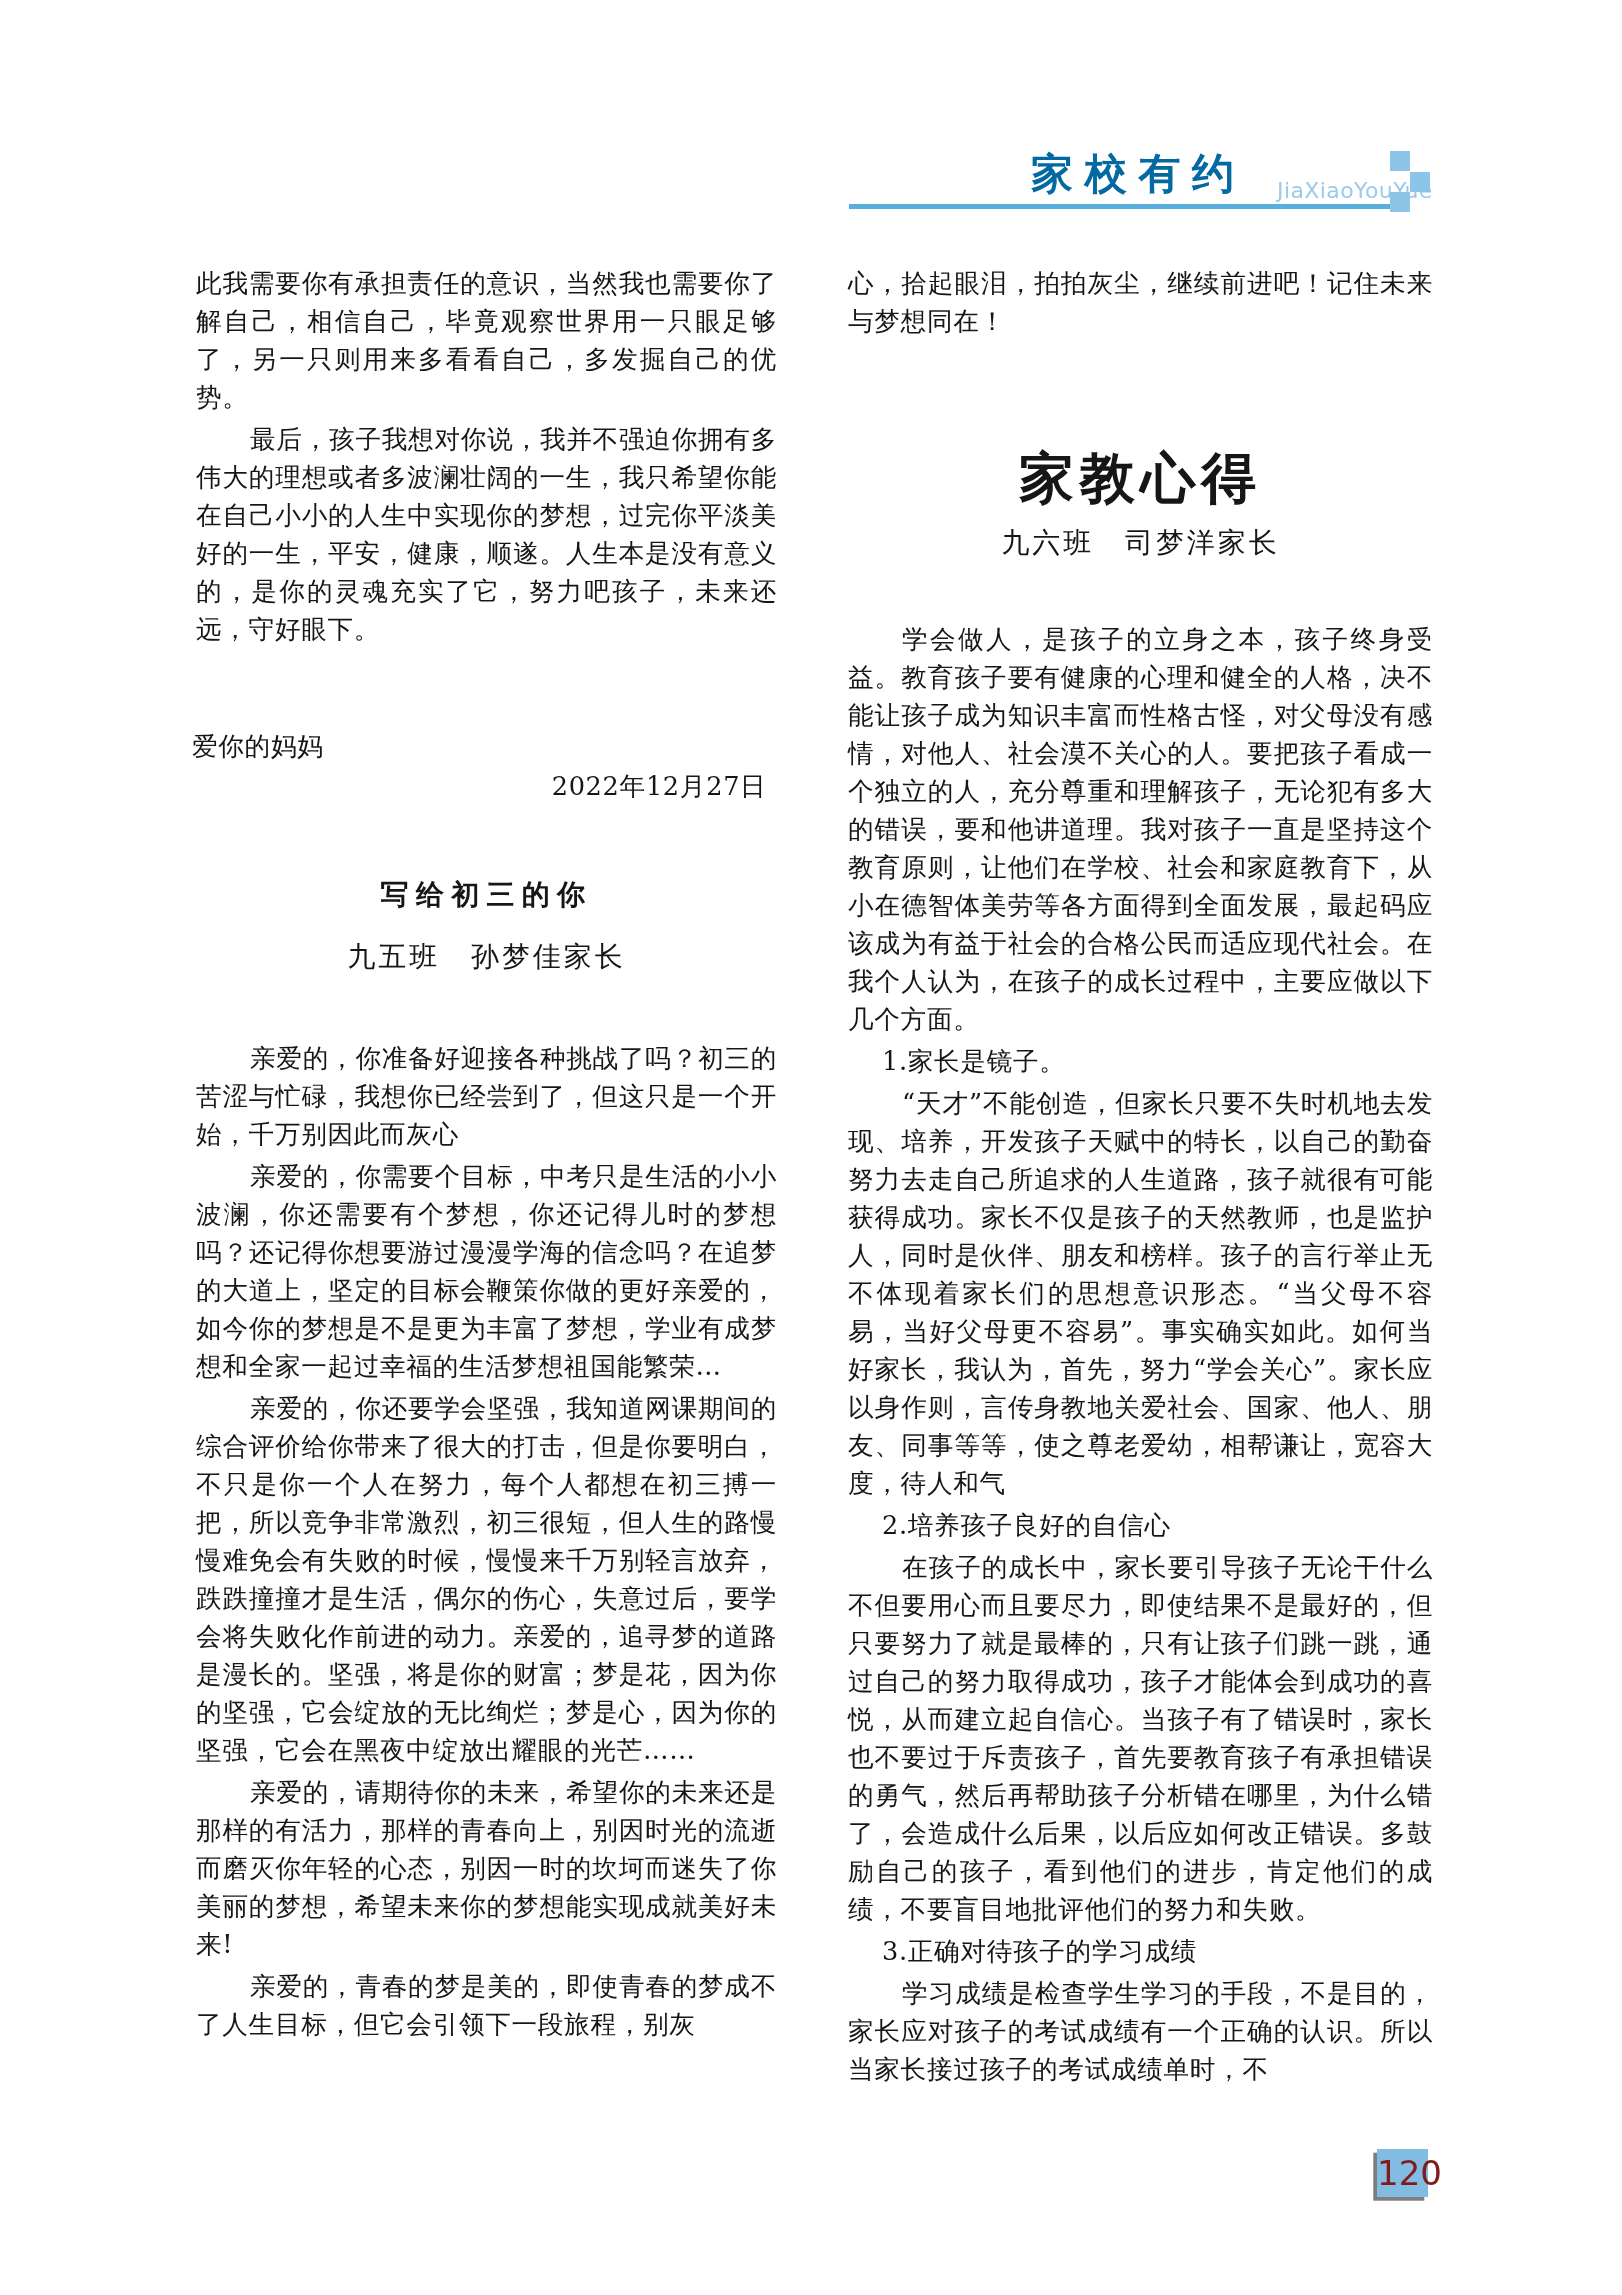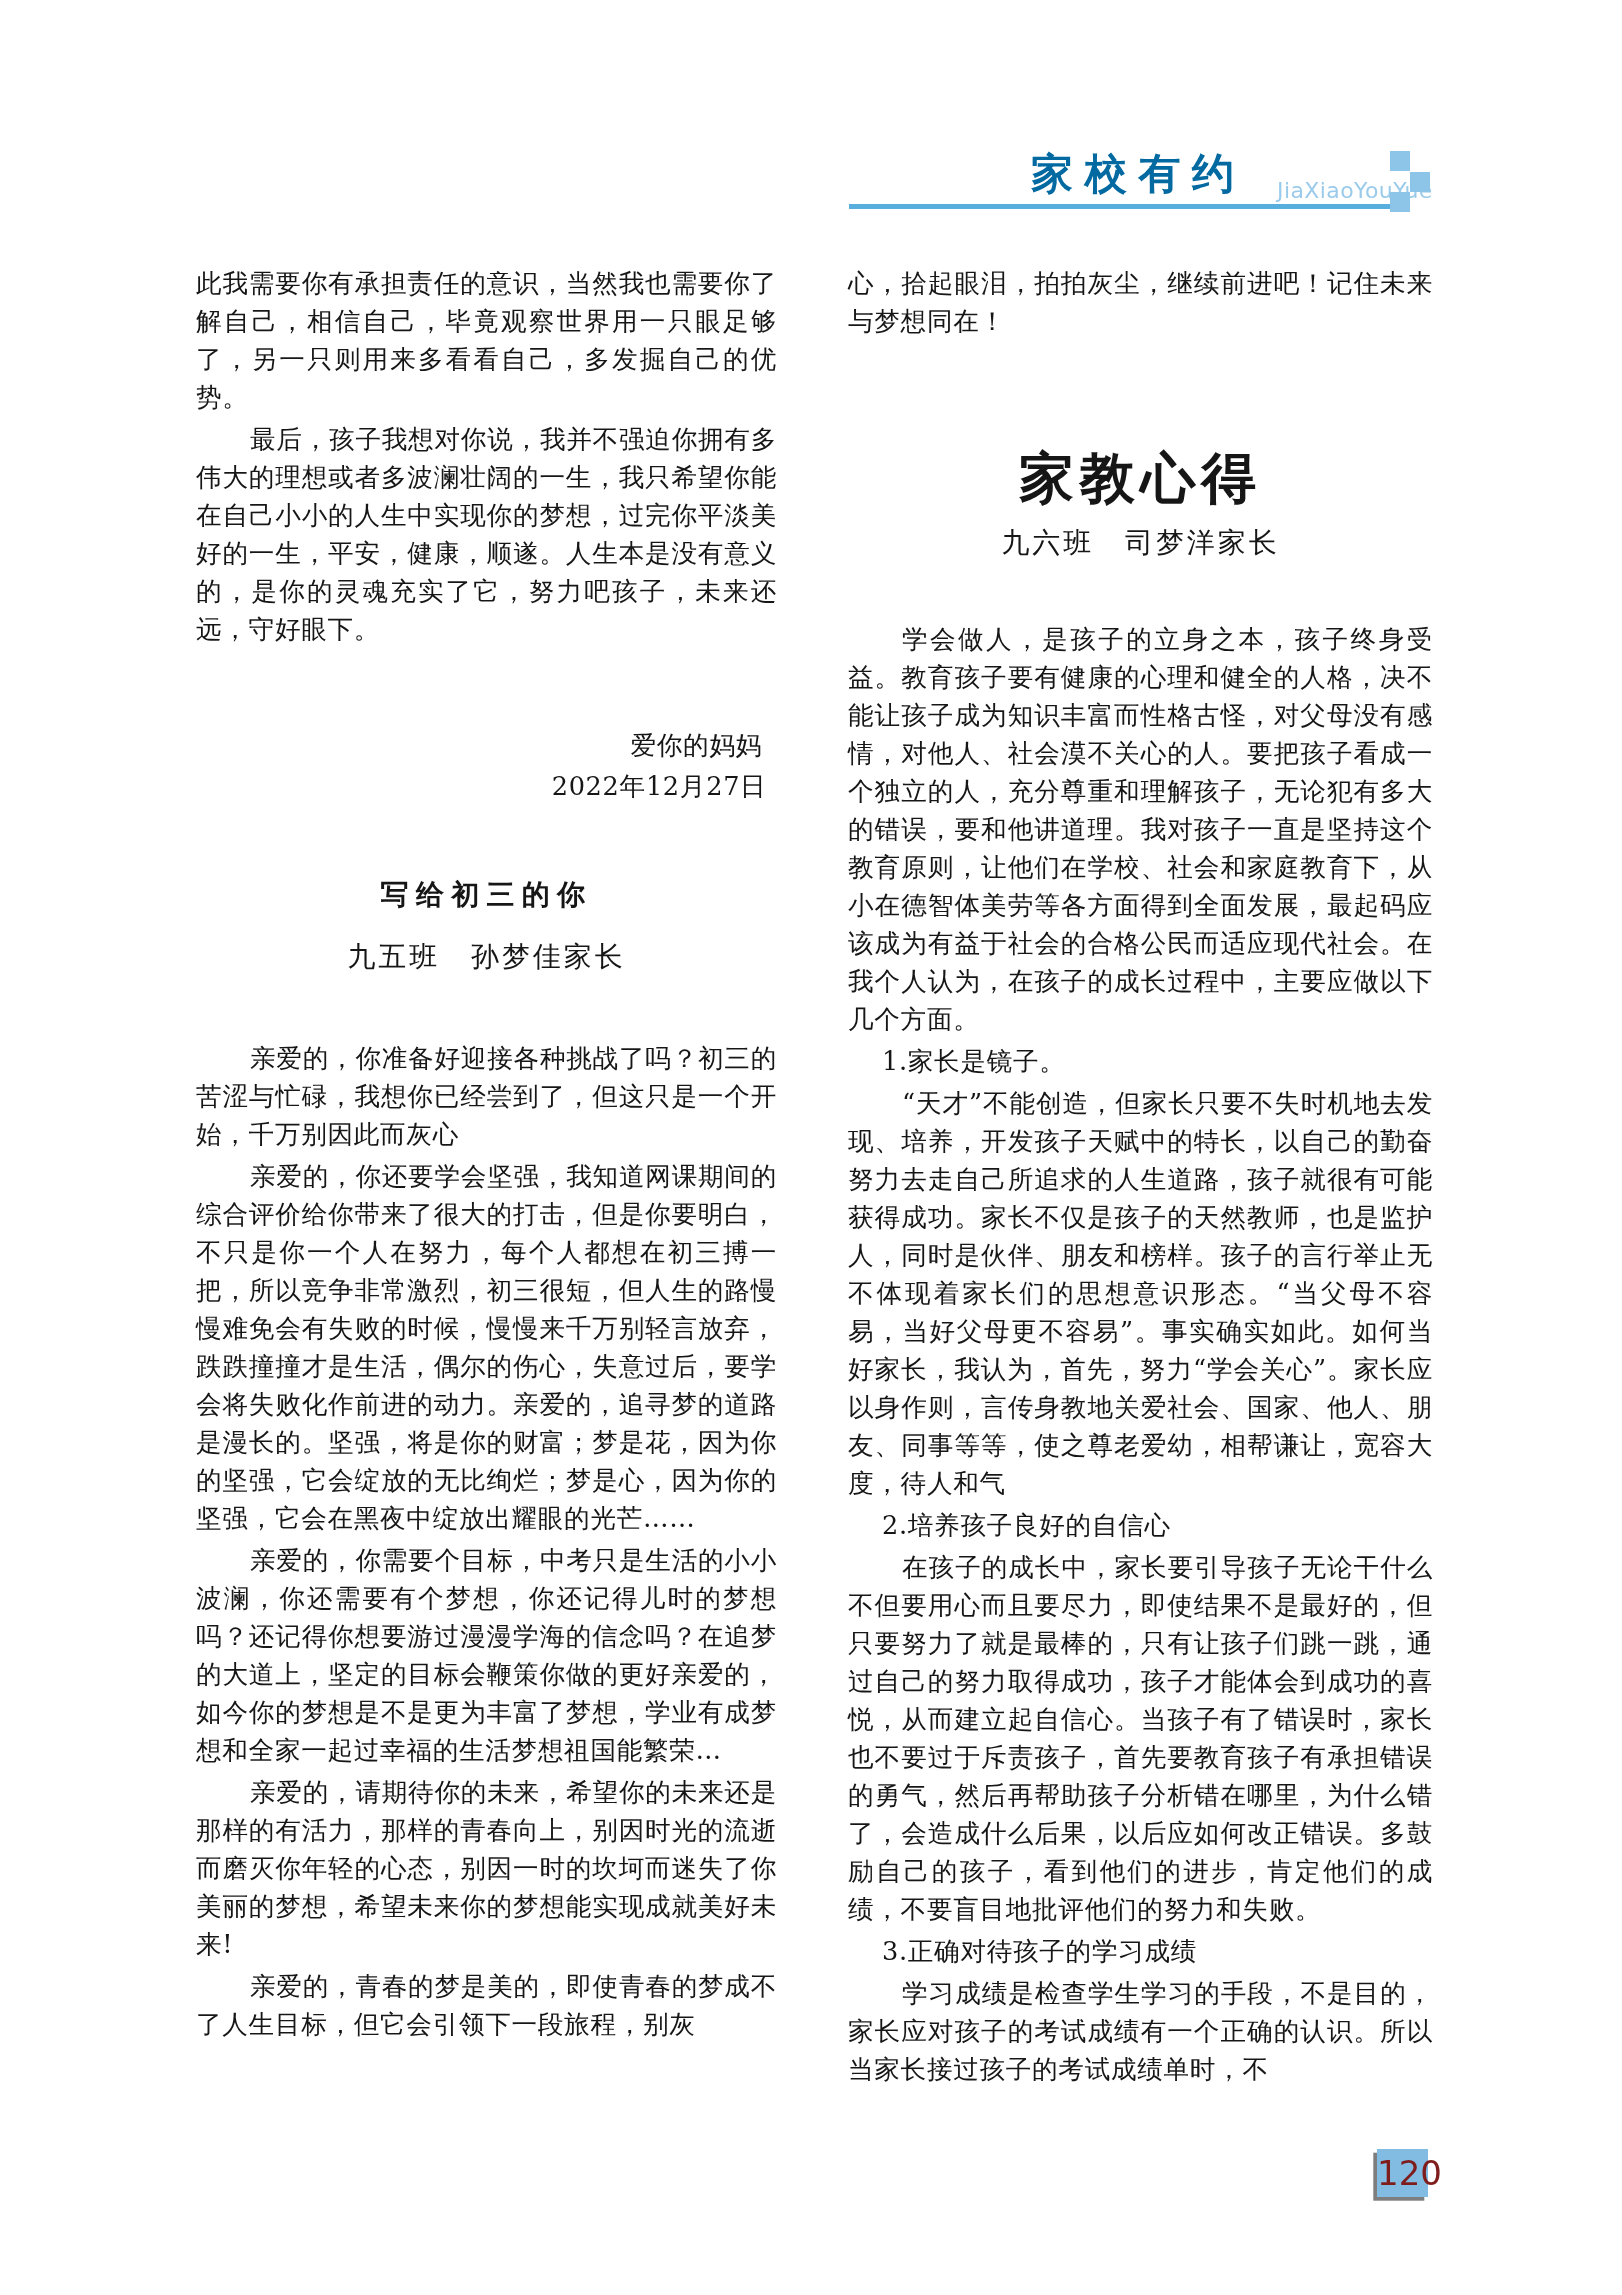--- a/index.html
+++ b/index.html
@@ -18,21 +18,21 @@
   .sq3{left:1390px;top:192px;}
 
   
   .col{position:absolute;top:260px;font-size:25.6px;line-height:38px;letter-spacing:0.7px;
        text-align:justify;}
   .col p{margin:4px;text-indent:54px;}
   .col p.noindent{text-indent:0;}
   .col-left{left:192px;width:589px;}
   .col-right{left:844px;width:593px;}
 
-  .sig{margin-top:79px;text-align:right;padding-right:19px;line-height:38px;font-family:Liberation Serif, serif;}
+  .sig{margin-top:79px;padding-right:19px;line-height:38px;}
   .sig-date{margin-top:1.5px;text-align:right;padding-right:14.6px;line-height:38px;}
 
   .art-title{margin:63px 0 0 0;font-size:28px;line-height:53px;font-weight:600;
              text-align:center;letter-spacing:7.3px;text-indent:0;}
   .col-right .art-title{margin-top:110px;font-size:55px;line-height:56px;letter-spacing:5.8px;}
   .byline{margin-top:17.5px;text-align:center;font-size:28px;line-height:38px;letter-spacing:2.9px;}
   .col-left .byline + p{margin-top:63px;}
   .col-right .byline + p{margin-top:58px;}
 
   .subhead{margin:0;font-size:25.6px;line-height:38px;font-weight:normal;text-indent:38px;
@@ -57,22 +57,22 @@
 
   <section class="col col-left">
     <p class="noindent">此我需要你有承担责任的意识，当然我也需要你了解自己，相信自己，毕竟观察世界用一只眼足够了，另一只则用来多看看自己，多发掘自己的优势。</p>
     <p>最后，孩子我想对你说，我并不强迫你拥有多伟大的理想或者多波澜壮阔的一生，我只希望你能在自己小小的人生中实现你的梦想，过完你平淡美好的一生，平安，健康，顺遂。人生本是没有意义的，是你的灵魂充实了它，努力吧孩子，未来还远，守好眼下。</p>
     <div class="sig">爱你的妈妈</div>
     <div class="sig-date">2022年12月27日</div>
 
     <h2 class="art-title">写给初三的你</h2>
     <div class="byline">九五班　孙梦佳家长</div>
     <p>亲爱的，你准备好迎接各种挑战了吗？初三的苦涩与忙碌，我想你已经尝到了，但这只是一个开始，千万别因此而灰心</p>
+    <p>亲爱的，你需要个目标，中考只是生活的小小波澜，你还需要有个梦想，你还记得儿时的梦想吗？还记得你想要游过漫漫学海的信念吗？在追梦的大道上，坚定的目标会鞭策你做的更好亲爱的，如今你的梦想是不是更为丰富了梦想，学业有成梦想和全家一起过幸福的生活梦想祖国能繁荣…</p>
     <p>亲爱的，你还要学会坚强，我知道网课期间的综合评价给你带来了很大的打击，但是你要明白，不只是你一个人在努力，每个人都想在初三搏一把，所以竞争非常激烈，初三很短，但人生的路慢慢难免会有失败的时候，慢慢来千万别轻言放弃，跌跌撞撞才是生活，偶尔的伤心，失意过后，要学会将失败化作前进的动力。亲爱的，追寻梦的道路是漫长的。坚强，将是你的财富；梦是花，因为你的坚强，它会绽放的无比绚烂；梦是心，因为你的坚强，它会在黑夜中绽放出耀眼的光芒……</p>
-    <p>亲爱的，你需要个目标，中考只是生活的小小波澜，你还需要有个梦想，你还记得儿时的梦想吗？还记得你想要游过漫漫学海的信念吗？在追梦的大道上，坚定的目标会鞭策你做的更好亲爱的，如今你的梦想是不是更为丰富了梦想，学业有成梦想和全家一起过幸福的生活梦想祖国能繁荣…</p>
     <p>亲爱的，请期待你的未来，希望你的未来还是那样的有活力，那样的青春向上，别因时光的流逝而磨灭你年轻的心态，别因一时的坎坷而迷失了你美丽的梦想，希望未来你的梦想能实现成就美好未来!</p>
     <p>亲爱的，青春的梦是美的，即使青春的梦成不了人生目标，但它会引领下一段旅程，别灰</p>
   </section>
 
   <section class="col col-right">
     <p class="noindent">心，拾起眼泪，拍拍灰尘，继续前进吧！记住未来与梦想同在！</p>
 
     <h2 class="art-title">家教心得</h2>
     <div class="byline">九六班　司梦洋家长</div>
     <p>学会做人，是孩子的立身之本，孩子终身受益。教育孩子要有健康的心理和健全的人格，决不能让孩子成为知识丰富而性格古怪，对父母没有感情，对他人、社会漠不关心的人。要把孩子看成一个独立的人，充分尊重和理解孩子，无论犯有多大的错误，要和他讲道理。我对孩子一直是坚持这个教育原则，让他们在学校、社会和家庭教育下，从小在德智体美劳等各方面得到全面发展，最起码应该成为有益于社会的合格公民而适应现代社会。在我个人认为，在孩子的成长过程中，主要应做以下几个方面。</p>

